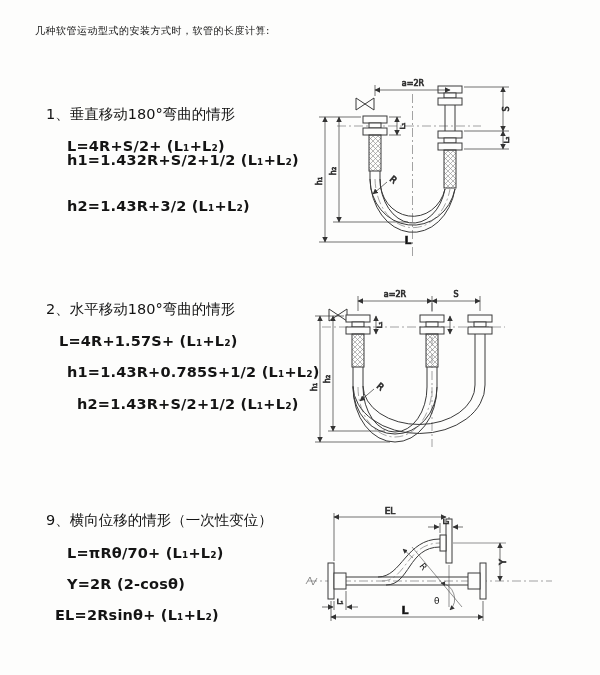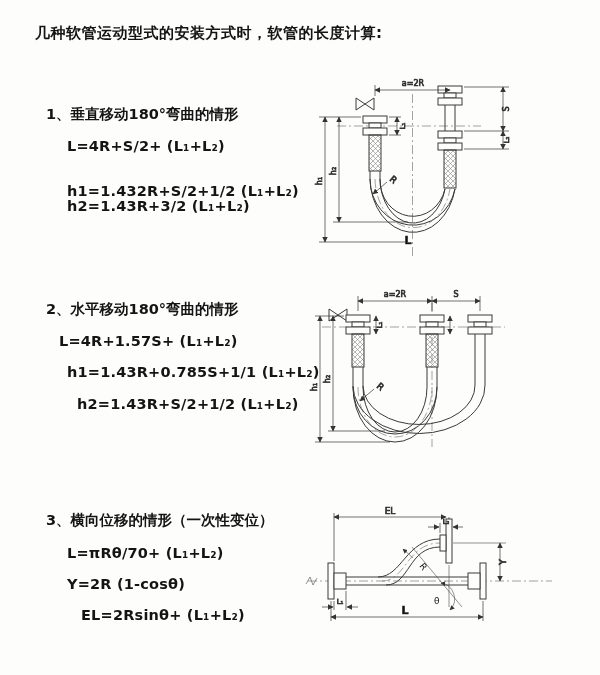--- a/index.html
+++ b/index.html
@@ -2,22 +2,22 @@
 <html><head>
 <meta charset="utf-8">
 <style>
   html,body{margin:0;padding:0}
   body{
     width:600px;height:675px;position:relative;overflow:hidden;
     background:#fdfdfc;color:#141414;
     font-family:"DejaVu Sans","Liberation Sans",sans-serif;
   }
   .abs{position:absolute}
-  .title{font-size:15px;font-weight:700;letter-spacing:.5px;white-space:nowrap}
-  .heading{font-size:14.5px;font-weight:700;white-space:nowrap}
+  .title{font-size:10px;font-weight:400;letter-spacing:.5px;white-space:nowrap}
+  .heading{font-size:14.5px;font-weight:400;white-space:nowrap}
   .formula{font-size:14.5px;font-weight:700;white-space:nowrap;letter-spacing:.2px}
   svg{overflow:visible}
   svg text{fill:#111;font-family:"DejaVu Sans","Liberation Sans",sans-serif}
   .ln{stroke:#3a3a3a;stroke-width:1;fill:none}
   .th{stroke:#4a4a4a;stroke-width:.6;fill:none}
   .cl{stroke:#666;stroke-width:.6;fill:none;stroke-dasharray:9 3 2 3}
   .dim{stroke:#333;stroke-width:.7;fill:none}
   .fit{fill:#fdfdfc;stroke:#3a3a3a;stroke-width:1}
   .braid{fill:url(#braid);stroke:#3a3a3a;stroke-width:1}
   .lbl{font-size:8px}
@@ -36,21 +36,21 @@
     <pattern id="braid" width="5" height="5" patternUnits="userSpaceOnUse">
       <path d="M0,5 L5,0 M0,0 L5,5" stroke="#888" stroke-width="0.6" fill="none"></path>
     </pattern>
   </defs>
 </svg>
 
 <div class="title abs" style="left:35px;top:24px">几种软管运动型式的安装方式时，软管的长度计算:</div>
 
 <div class="heading abs" style="left:46px;top:105px">1、垂直移动180°弯曲的情形</div>
 <div class="formula abs" style="left:67px;top:138px">L=4R+S/2+ (L₁+L₂)</div>
-<div class="formula abs" style="left:67px;top:183px">h1=1.432R+S/2+1/2 (L₁+L₂)</div>
+<div class="formula abs" style="left:67px;top:152px">h1=1.432R+S/2+1/2 (L₁+L₂)</div>
 <div class="formula abs" style="left:67px;top:198px">h2=1.43R+3/2 (L₁+L₂)</div>
 
 <svg class="abs" style="left:313px;top:76px" width="285" height="185" viewBox="0 0 285 185">
   <g>
     <line class="cl" x1="99.5" y1="18" x2="99.5" y2="180"></line>
     <line class="cl" x1="24" y1="50" x2="168" y2="50"></line>
   </g>
   <g>
     <polygon class="ln" points="43,22 43,34 52,28"></polygon>
     <polygon class="ln" points="61,22 61,34 52,28"></polygon>
@@ -105,21 +105,21 @@
 
     <line x1="74" y1="106" x2="60" y2="118" marker-end="url(#arw)"></line>
     <text class="lbl9" transform="translate(76,104) rotate(40)">R</text>
 
     <text class="big" x="95" y="168" text-anchor="middle">L</text>
   </g>
 </svg>
 
 <div class="heading abs" style="left:46px;top:300px">2、水平移动180°弯曲的情形</div>
 <div class="formula abs" style="left:59px;top:333px">L=4R+1.57S+ (L₁+L₂)</div>
-<div class="formula abs" style="left:67px;top:364px">h1=1.43R+0.785S+1/1 (L₁+L₂)</div>
+<div class="formula abs" style="left:67px;top:364px">h1=1.43R+0.785S+1/2 (L₁+L₂)</div>
 <div class="formula abs" style="left:77px;top:396px">h2=1.43R+S/2+1/2 (L₁+L₂)</div>
 
 <svg class="abs" style="left:310px;top:287px" width="290" height="165" viewBox="0 0 290 165">
   <g>
     <line class="cl" x1="122" y1="16" x2="122" y2="160"></line>
     <line class="cl" x1="12" y1="40" x2="195" y2="40"></line>
   </g>
   <g>
     <polygon class="ln" points="19,22 19,34 28,28"></polygon>
     <polygon class="ln" points="37,22 37,34 28,28"></polygon>
@@ -168,24 +168,24 @@
 
     <line x1="66" y1="29" x2="66" y2="47" marker-start="url(#arw)" marker-end="url(#arw)"></line>
     <text class="lbl7" text-anchor="middle" transform="translate(72,38) rotate(-90)">L₁</text>
     <line x1="140" y1="29" x2="140" y2="47" marker-start="url(#arw)" marker-end="url(#arw)"></line>
 
     <line x1="64" y1="102" x2="50" y2="114" marker-end="url(#arw)"></line>
     <text class="lbl9" transform="translate(66,100) rotate(40)">R</text>
   </g>
 </svg>
 
-<div class="heading abs" style="left:46px;top:511px">3、横向位移的情形（一次性变位）</div>
+<div class="heading abs" style="left:46px;top:511px">9、横向位移的情形（一次性变位）</div>
 <div class="formula abs" style="left:67px;top:545px">L=πRθ/70+ (L₁+L₂)</div>
-<div class="formula abs" style="left:67px;top:576px">Y=2R (1-cosθ)</div>
-<div class="formula abs" style="left:81px;top:607px">EL=2Rsinθ+ (L₁+L₂)</div>
+<div class="formula abs" style="left:67px;top:576px">Y=2R (2-cosθ)</div>
+<div class="formula abs" style="left:55px;top:607px">EL=2Rsinθ+ (L₁+L₂)</div>
 
 <svg class="abs" style="left:300px;top:503px" width="300" height="142" viewBox="0 0 300 142">
   <g>
     <line class="cl" x1="8" y1="78" x2="252" y2="78"></line>
     <path class="th" d="M6,81 L10,74 L13,82 L17,75"></path>
   </g>
   <g>
     <rect class="fit" x="28" y="60" width="6" height="36"></rect>
     <rect class="fit" x="34" y="70" width="12" height="16"></rect>
     <line class="ln" x1="46" y1="74" x2="168" y2="74"></line>

